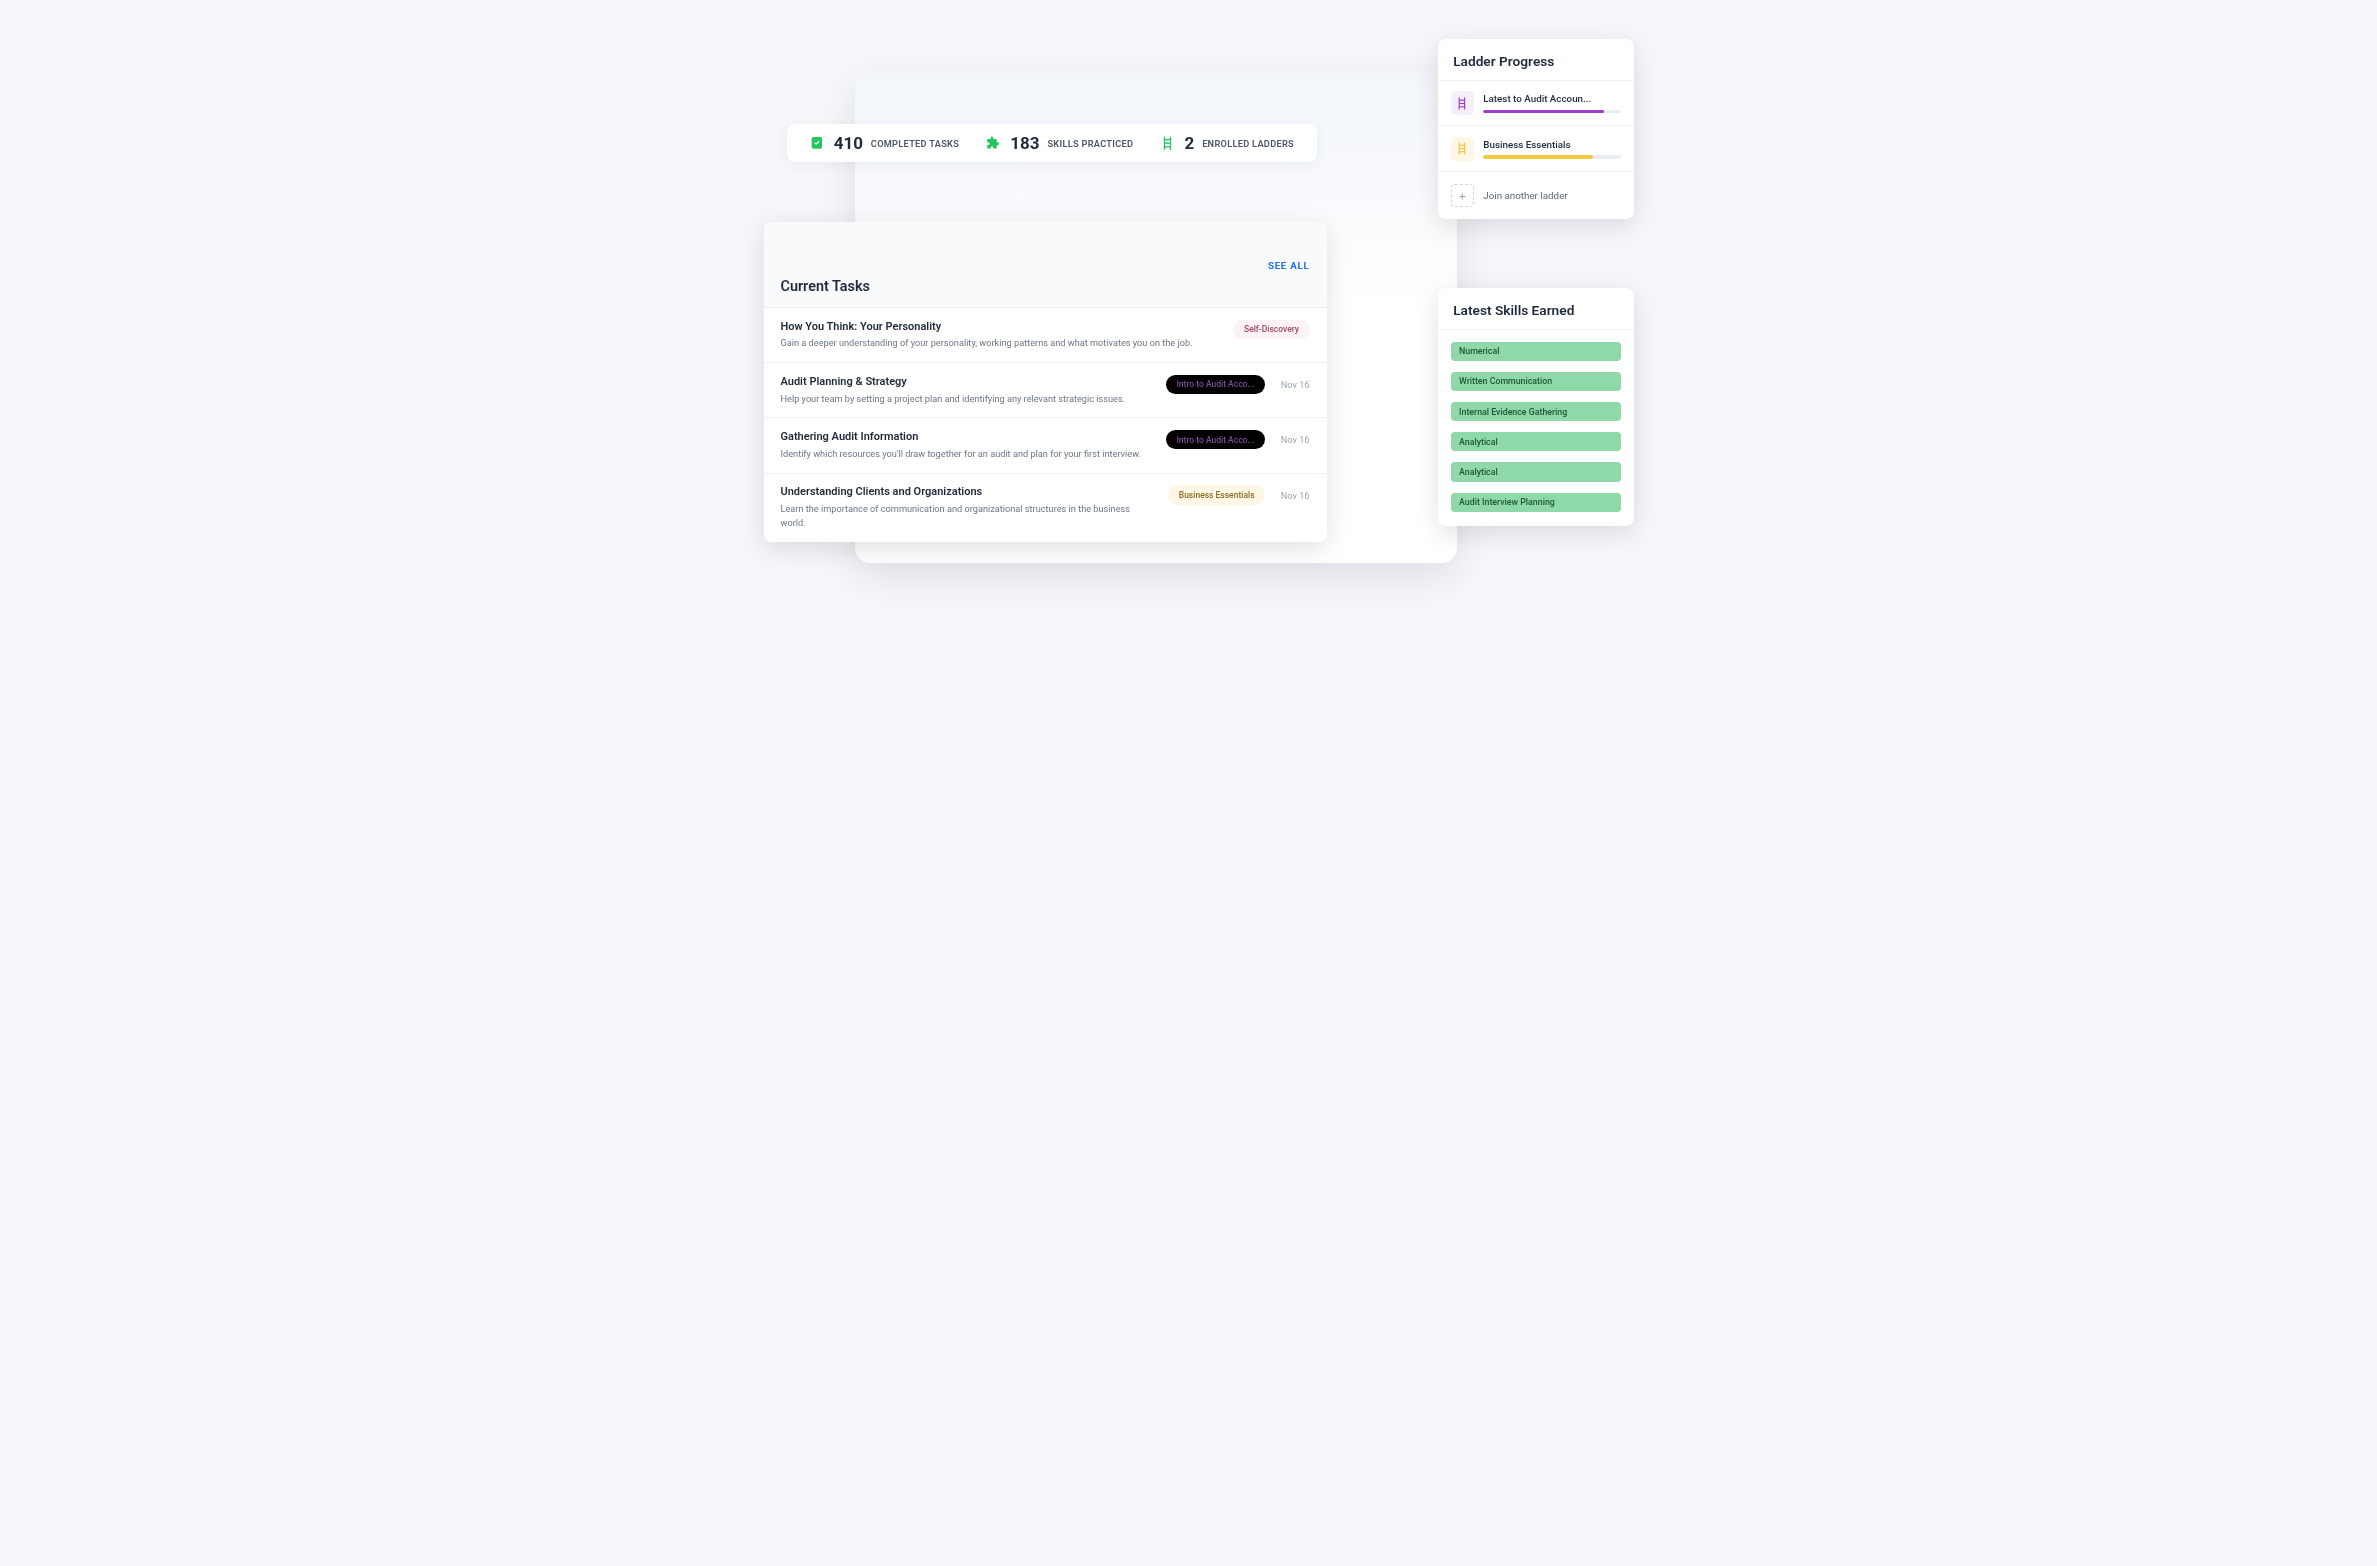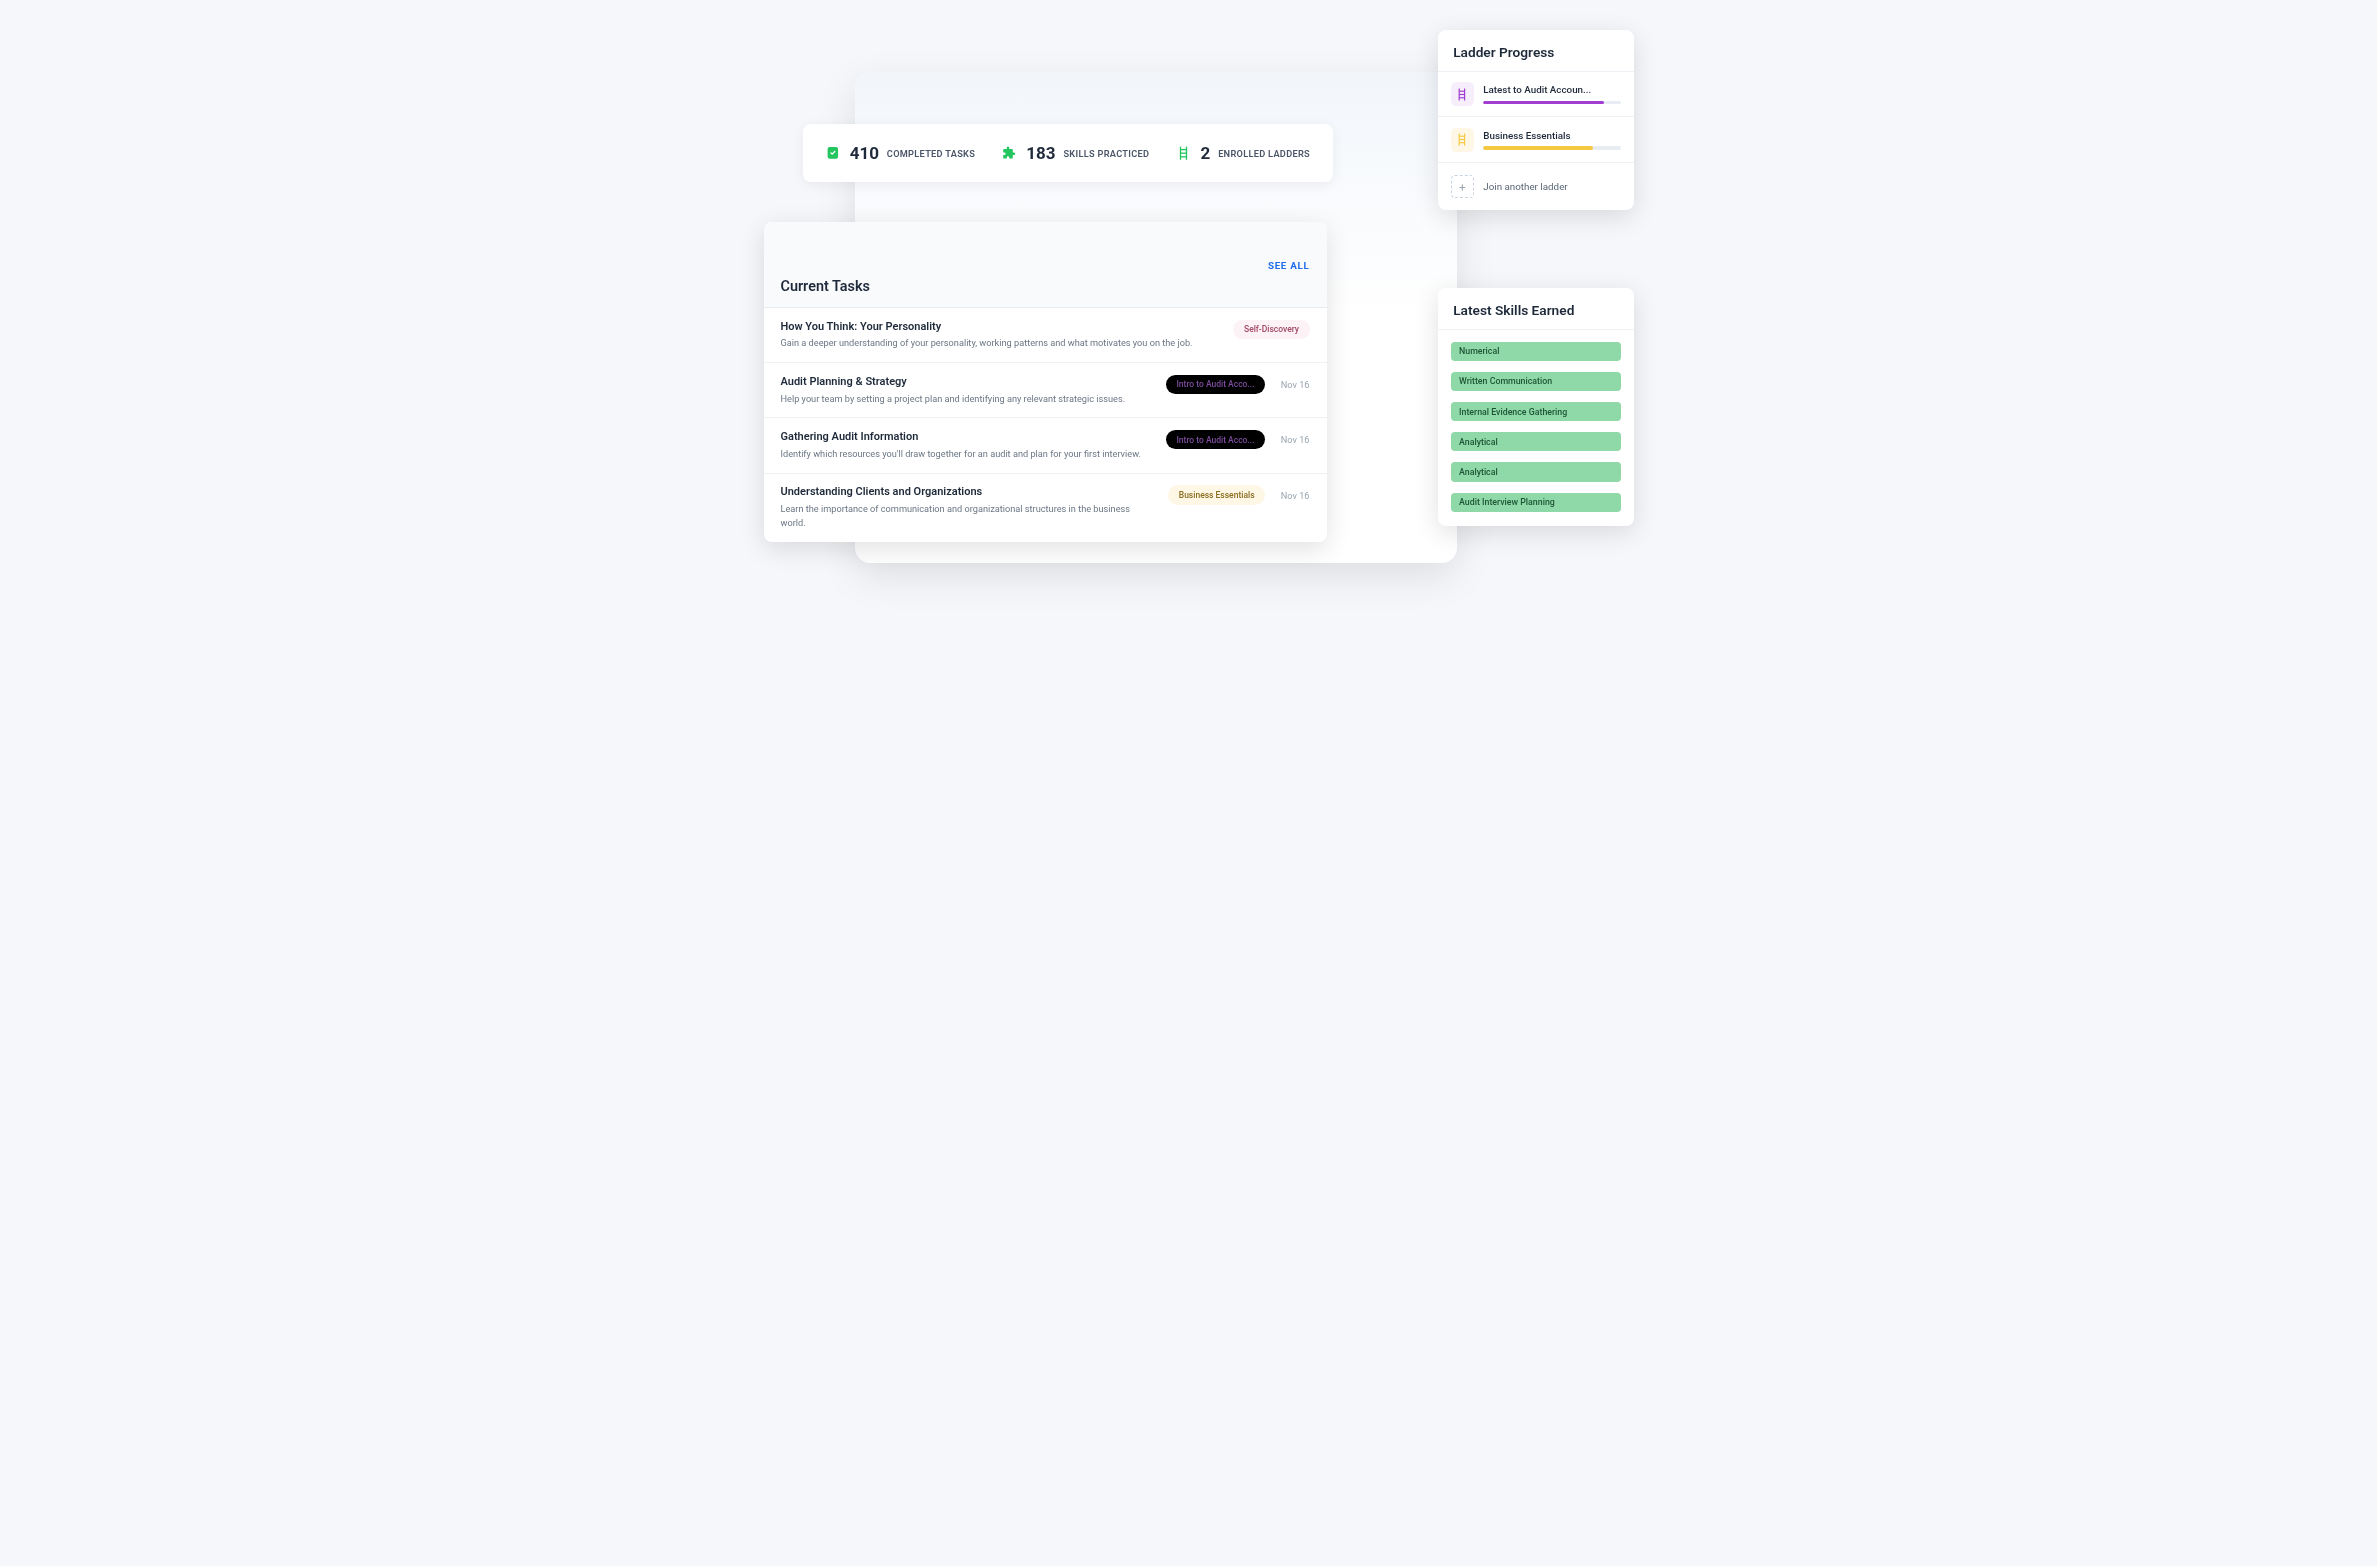--- a/index.html
+++ b/index.html
@@ -2,21 +2,21 @@
 <html style="font-size:10.5px"><head>
 <meta charset="utf-8">
 <style>
 * { margin: 0; padding: 0; box-sizing: border-box; }
 body { font-family: -apple-system, BlinkMacSystemFont, 'Segoe UI', Roboto, sans-serif; background: #f5f7fa; padding: 26px; position: relative; min-height: 100vh; }
 
 .canvas { position: relative; width: 916px; height: 589px; margin: 0 auto; }
 
 .bg-panel { position: absolute; left: 124px; top: 46px; width: 602px; height: 491px; background: linear-gradient(180deg, #f2f6fb 0%, #ffffff 50%); border-radius: 15.7px; box-shadow: 0 13px 39px rgba(0,0,0,0.1); }
 
-.stats-bar { position: absolute; left: 72px; top: 98px; width: 530px; background: #fff; border-radius: 7.9px; box-shadow: 0 2.6px 13px rgba(0,0,0,0.06); padding: 19px 21px; display: flex; align-items: center; gap: 25px; z-index: 2; }
+.stats-bar { position: absolute; left: 56px; top: 98px; width: 530px; background: #fff; border-radius: 7.9px; box-shadow: 0 2.6px 13px rgba(0,0,0,0.06); padding: 9px 21px; display: flex; align-items: center; gap: 25px; z-index: 2; }
 .stat { display: flex; align-items: center; gap: 7.9px; }
 .stat-icon { width: 18.3px; height: 18.3px; display: flex; align-items: center; justify-content: center; }
 .stat-num { font-size: 17px; font-weight: 700; color: #1e2a3a; }
 .stat-label { font-size: 9.2px; font-weight: 600; color: #4a5568; letter-spacing: 0.3px; }
 
 .tasks-card { position: absolute; left: 33px; top: 196px; width: 563px; background: #fff; border-radius: 7.9px; box-shadow: 0 6.5px 26px rgba(0,0,0,0.12); z-index: 3; overflow: hidden; }
 .tasks-header { display: flex; justify-content: space-between; align-items: center; padding: 13px 17px 11.8px; background: #f8fafc; border-bottom: 0.7px solid #e8edf3; }
 .tasks-title { font-size: 14.4px; font-weight: 600; color: #1e2a3a; margin-top: 43px; }
 .see-all { font-size: 9.8px; font-weight: 700; color: #1f6feb; letter-spacing: 0.7px; cursor: pointer; }
 
@@ -26,21 +26,21 @@
 .task-title { font-size: 11px; font-weight: 600; color: #1e2a3a; margin-bottom: 3.9px; }
 .task-desc { font-size: 9.2px; color: #6b7785; line-height: 1.5; }
 .task-right { display: flex; align-items: center; gap: 15.7px; }
 .pill { padding: 4.6px 10.5px; border-radius: 13px; font-size: 8.5px; font-weight: 500; white-space: nowrap; }
 .pill-pink { background: #fdf2f5; color: #a14a65; }
 .pill-purple { background: #000000; color: #7c4b9e; }
 .pill-yellow { background: #fef7e6; color: #8a6d1f; }
 .task-date { font-size: 9.2px; color: #9aa5b1; white-space: nowrap; }
 
 .side-card { position: absolute; right: 13px; width: 196px; background: #fff; border-radius: 7.9px; box-shadow: 0 6.5px 26px rgba(0,0,0,0.12); z-index: 3; }
-.ladder-card { top: 4px; margin-left: 11px; }
+.ladder-card { top: 13px; margin-left: 11px; }
 .skills-card { top: 262px; margin-left: 32px; }
 
 .side-header { padding: 14.4px 15.7px 10.5px; font-size: 13.7px; font-weight: 600; color: #1e2a3a; border-bottom: 0.7px solid #eef2f6; }
 
 .ladder-item { display: flex; align-items: center; gap: 9.2px; padding: 10.5px 13px; border-bottom: 0.7px solid #eef2f6; }
 .ladder-icon { width: 23.6px; height: 23.6px; border-radius: 5.2px; display: flex; align-items: center; justify-content: center; flex-shrink: 0; }
 .ladder-icon-purple { background: #f6eefb; }
 .ladder-icon-yellow { background: #fef7e6; }
 .ladder-info { flex: 1; min-width: 0; }
 .ladder-name { font-size: 9.8px; font-weight: 500; color: #1e2a3a; margin-bottom: 5.2px; white-space: nowrap; overflow: hidden; text-overflow: ellipsis; }

